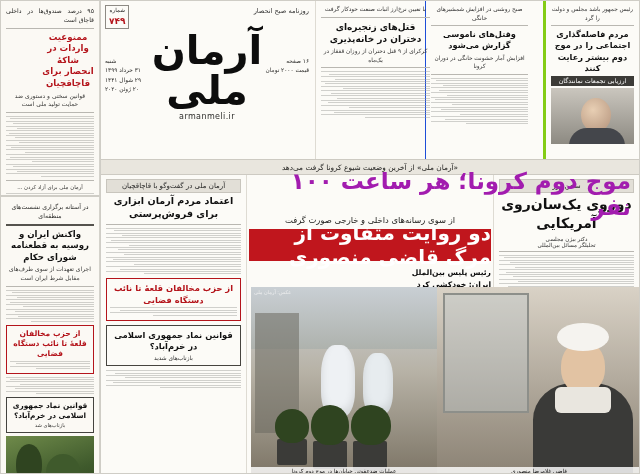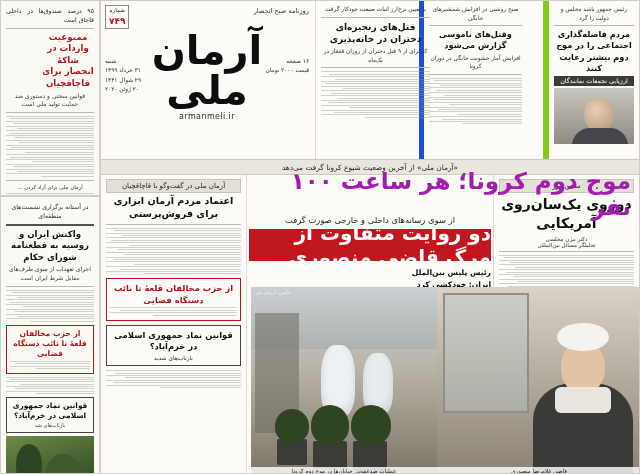--- a/index.html
+++ b/index.html
@@ -86,22 +86,22 @@
     background: #fcfbf7;
   }
 
   
   #main-top {
     position: absolute; right: 0; top: 0; left: 0; height: 158px;
   }
   #main-top .col {
     position: absolute; top: 0; height: 158px; padding: 4px 5px;
   }
-  #top-col-right { right: 0; width: 96px; border-left: 6px solid #84cc16; }
-  #top-col-mid   { right: 112px; width: 108px; border-left: 5px solid #1d4ed8;}
+  #top-col-right { right: 0; width: 96px; border-left: 3px solid #84cc16; }
+  #top-col-mid   { right: 106px; width: 108px; border-left: 1px solid #1d4ed8;}
   #top-col-left  { right: 204px; width: 120px; border-left: 1px solid #dedbd3;}
 
   
   #masthead {
     position: absolute; right: 324px; top: 0; width: 216px; height: 158px;
     padding: 4px 6px 0 6px;
   }
   .mast-toprow {
     display: flex; justify-content: space-between; align-items: flex-start;
     font-size: 6.5px; color: #2b2b29;

